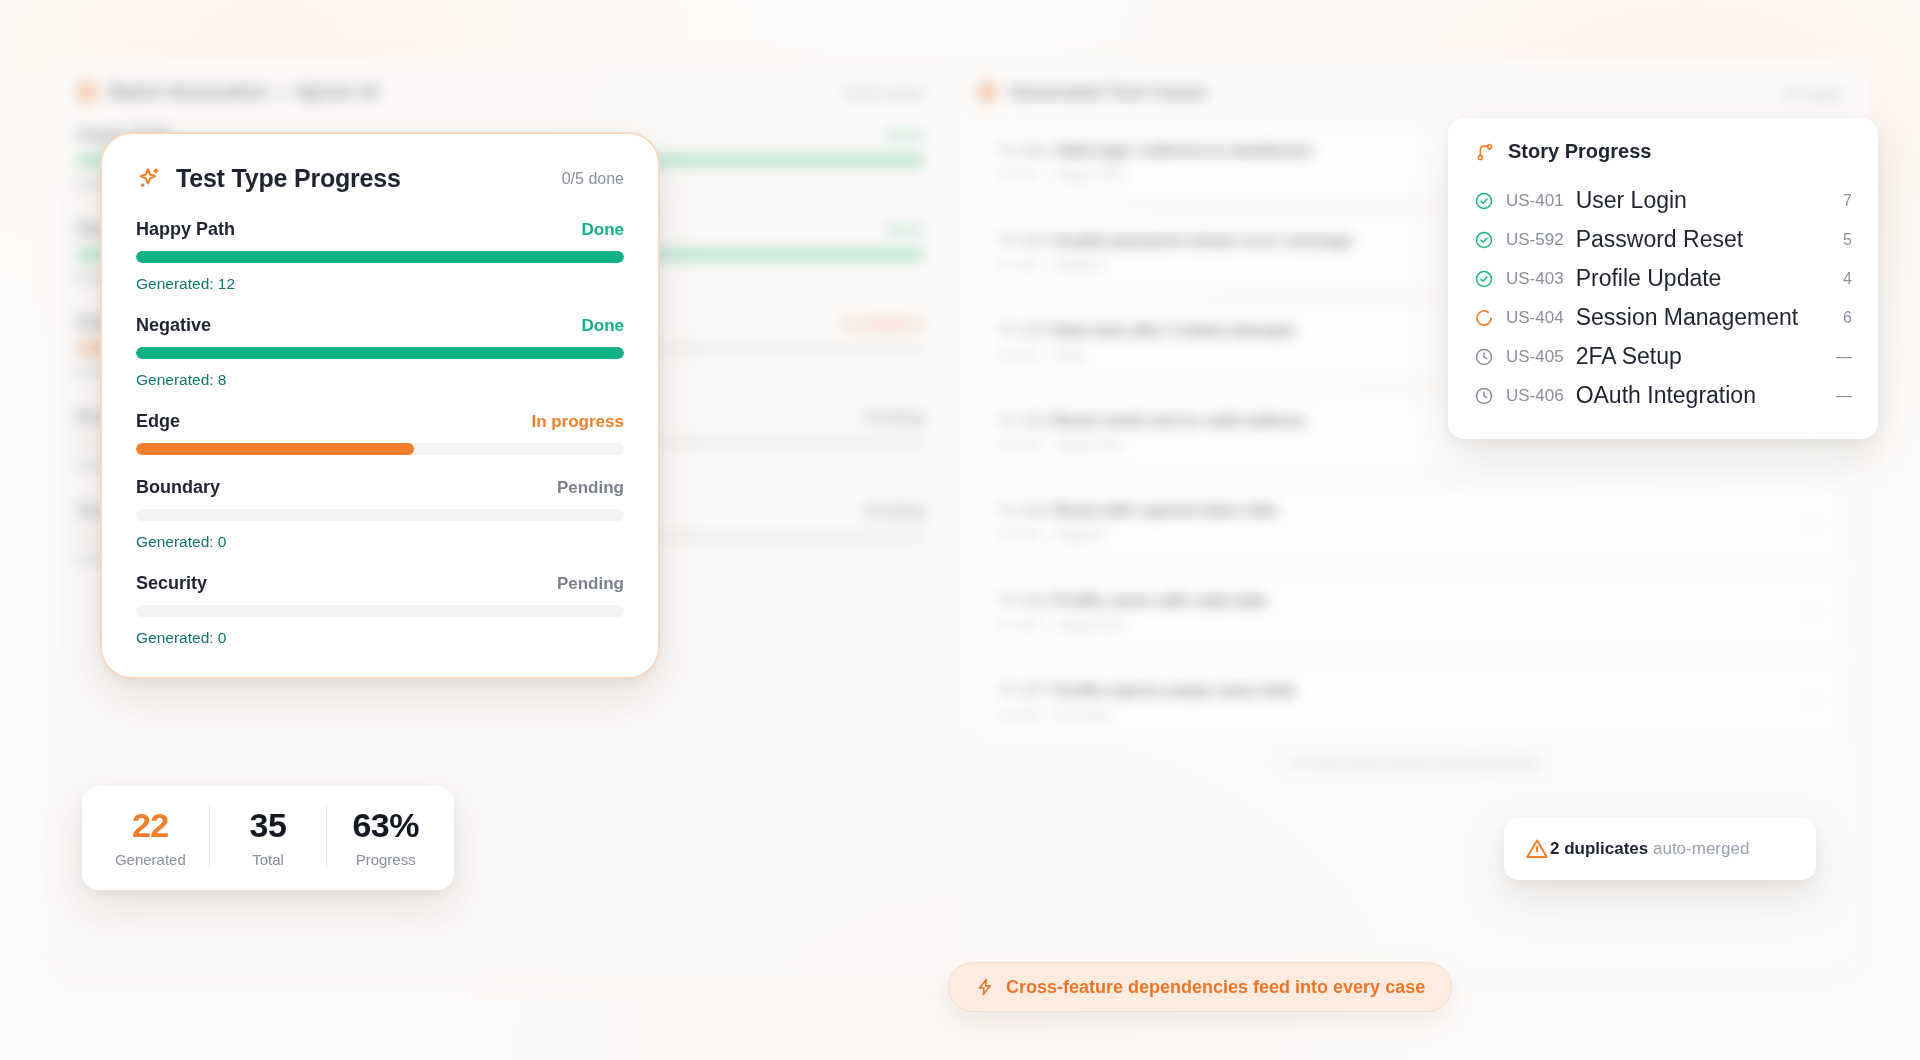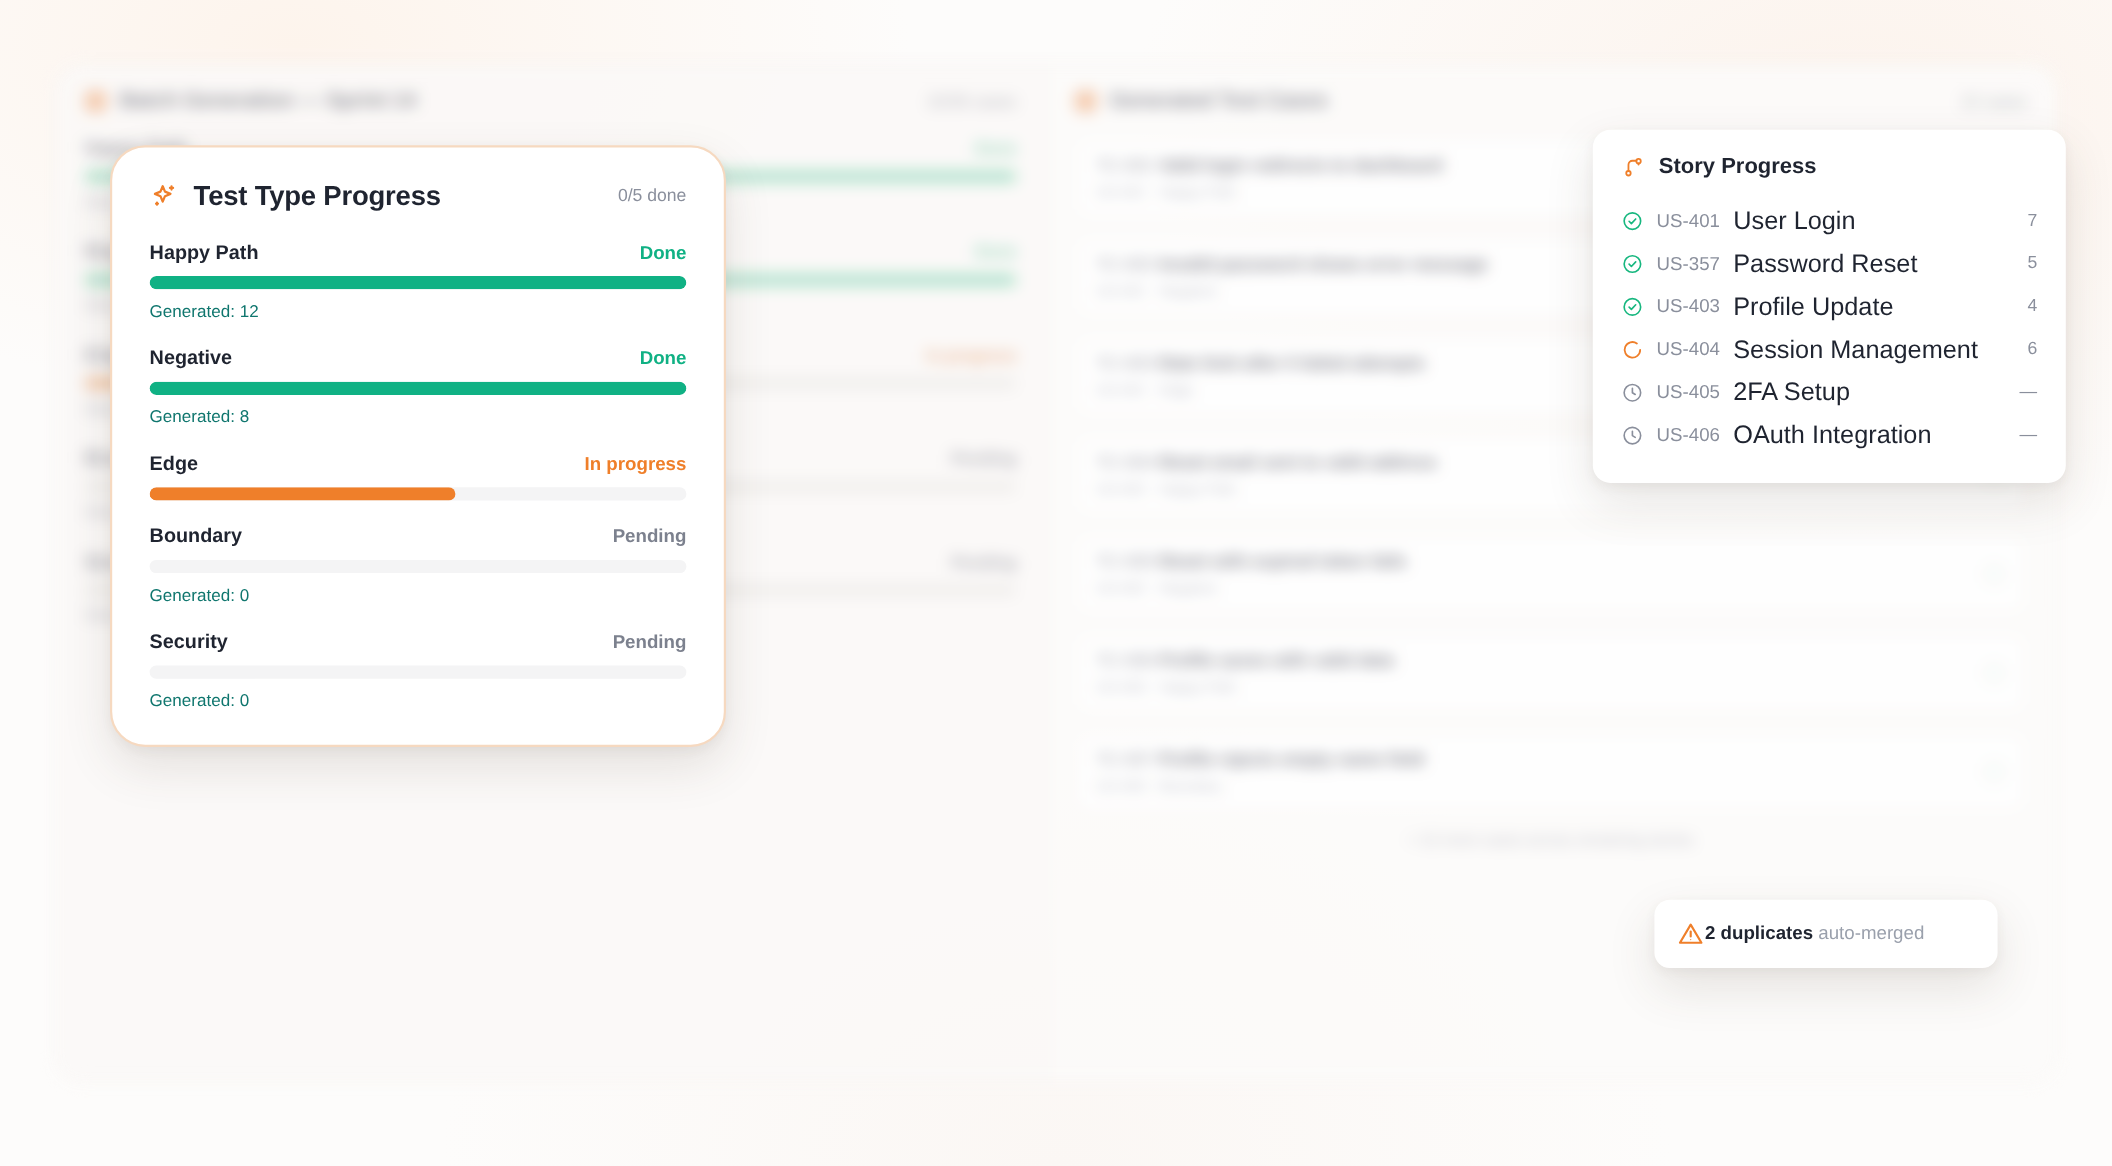--- a/index.html
+++ b/index.html
@@ -366,21 +366,21 @@
           <span class="snm">User Login</span>
           <span class="sct">7</span>
         </div>
         <div class="srow">
           <span>
             <svg width="20" height="20" viewBox="0 0 24 24" fill="none" stroke="#17b77f" stroke-width="1.8" stroke-linecap="round" stroke-linejoin="round">
               <circle cx="12" cy="12" r="9"></circle>
               <path d="M8.4 12.2l2.5 2.5 4.7-5"></path>
             </svg>
           </span>
-          <span class="sid">US-357</span>
+          <span class="sid">US-592</span>
           <span class="snm">Password Reset</span>
           <span class="sct">5</span>
         </div>
         <div class="srow">
           <span>
             <svg width="20" height="20" viewBox="0 0 24 24" fill="none" stroke="#17b77f" stroke-width="1.8" stroke-linecap="round" stroke-linejoin="round">
               <circle cx="12" cy="12" r="9"></circle>
               <path d="M8.4 12.2l2.5 2.5 4.7-5"></path>
             </svg>
           </span>
@@ -416,26 +416,48 @@
               <path d="M12 7.2V12l3.1 1.9"></path>
             </svg>
           </span>
           <span class="sid">US-406</span>
           <span class="snm">OAuth Integration</span>
           <span class="sct">—</span>
         </div>
       </div>
   </div>
 
+  <div class="card" id="stats">
+      <div class="cell">
+        <div class="v accent">22</div>
+        <div class="k">Generated</div>
+      </div>
+      <div class="cell">
+        <div class="v">35</div>
+        <div class="k">Total</div>
+      </div>
+      <div class="cell">
+        <div class="v">63%</div>
+        <div class="k">Progress</div>
+      </div>
+    </div>
 
   <div class="card" id="dupes">
     <span>
       <svg width="26" height="26" viewBox="0 0 24 24" fill="none" stroke="#ef7f2a" stroke-width="1.8" stroke-linecap="round" stroke-linejoin="round">
         <path d="M12 4.2 21 19.4H3z"></path>
         <path d="M12 10v4.1"></path>
         <circle cx="12" cy="16.8" r=".5" fill="#ef7f2a" stroke="none"></circle>
       </svg>
     </span>
     <span class="txt"><b>2 duplicates</b><span> auto-merged</span></span>
   </div>
 
+  <div id="pill">
+    <span>
+      <svg width="20" height="20" viewBox="0 0 24 24" fill="none" stroke="#e9762a" stroke-width="1.9" stroke-linecap="round" stroke-linejoin="round">
+        <path d="M13.5 3 5.5 13.2h5.3L10 21l8.2-10.4h-5.4z"></path>
+      </svg>
+    </span>
+    <span class="txt">Cross-feature dependencies feed into every case</span>
+  </div>
 
 </div>
 
 </body></html>

